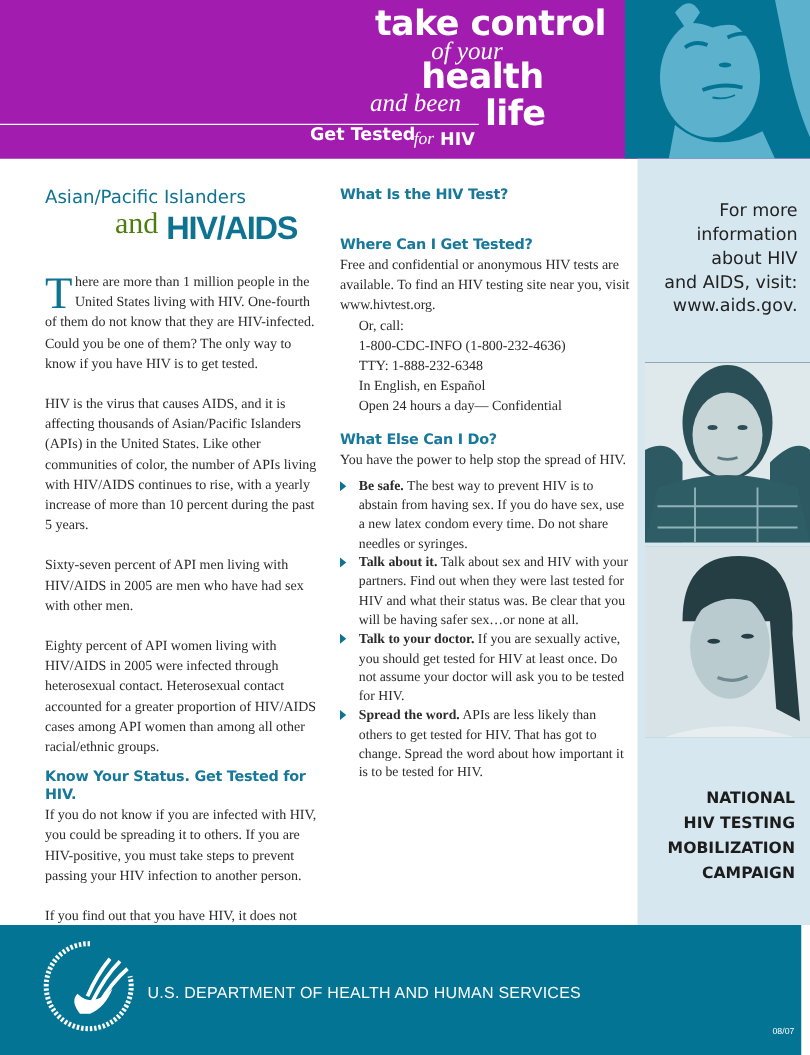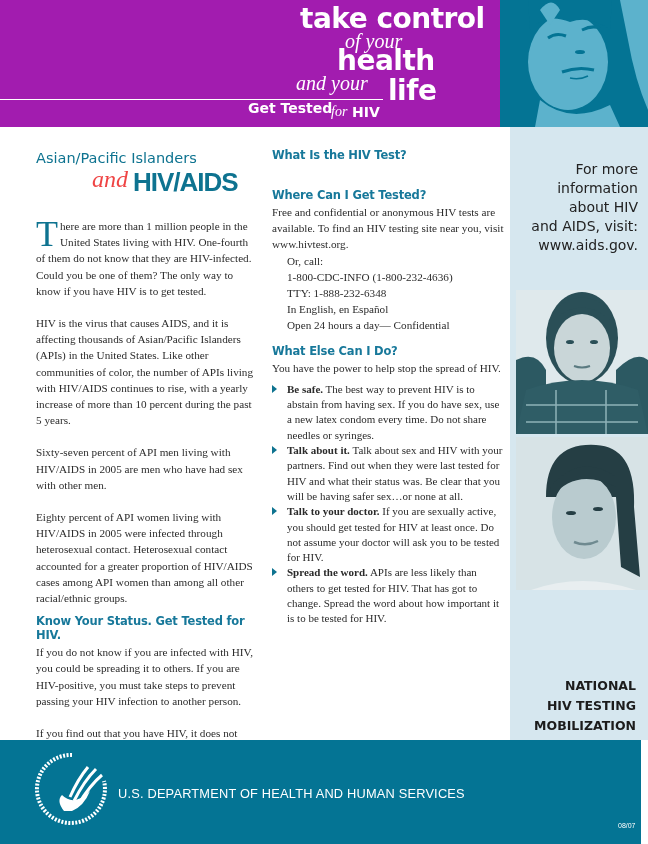--- a/index.html
+++ b/index.html
@@ -16,41 +16,41 @@
   #h-andyour { left:296px; top:72px; font-size:20px; }
   #h-life { left:388px; top:74px; font-size:28px; }
   #h-get { left:248px; top:100px; font-size:14px; letter-spacing:0;text-align:center; }
   #h-for { left:331px; top:104px; font-size:14px; }
   #h-hiv { left:352px; top:104px; font-size:14px; letter-spacing:0; }
 
   
   #left { position:absolute; left:36px; top:150px; width:222px; }
   .title-line1 { font-family:"DejaVu Sans", sans-serif; color:#0e7390; font-size:14.5px; margin-left:0; }
   .title-line2 { position:relative; height:34px; }
-  .title-and { position:absolute; left:56px; top:0; font-family:"Liberation Serif", serif; font-style:italic; color:#ef4444; font-size:24px; }
+  .title-and { position:absolute; left:56px; top:0; font-family:"Liberation Serif", serif; color:#4d7c0f; font-size:24px; }
   .title-hiv { position:absolute; left:97px; top:1px; font-family:Liberation Sans, sans-serif; font-weight:bold; color:#0e7390; font-size:26px; letter-spacing:-1px; }
   p { margin:0; font-size:11.2px; line-height:16.2px; }
   .gap { height:16px; }
   .dropcap { float:left; font-size:36px; line-height:28px; color:#0e7390; margin:2px 2px 0 0; font-family:"Liberation Serif", serif; }
   h3 { margin:8px 0 2px 0; font-family:"DejaVu Sans", sans-serif; font-weight:bold; color:#17789a; font-size:11.5px; letter-spacing:-0.2px; }
 
   
   #mid { position:absolute; left:272px; top:148px; width:232px; }
   .indent { padding-left:15px; }
   ul.bullets { list-style:none; margin:0; padding:0; }
   ul.bullets li { position:relative; padding-left:15px; font-size:11px; line-height:15.3px; }
   ul.bullets li .arrow { position:absolute; left:0; top:3px; width:0; height:0; border-top:4px solid transparent; border-bottom:4px solid transparent; border-left:5px solid #0e7390; }
 
   
   #side { position:absolute; left:510px; top:127px; width:138px; height:613px; background:#d6e7ef; }
   #side-info { position:absolute; right:10px; top:33px; text-align:right; font-family:"DejaVu Sans", sans-serif; color:#222; font-size:14px; line-height:19px; }
   .photo { position:absolute; left:516px; width:132px; overflow:hidden; }
   #photo1 { top:290px; height:144px; background:#2f5d66; }
   #photo2 { top:437px; height:153px; background:#bcd0d6; }
-  #side-campaign { position:absolute; right:12px; top:628px; text-align:right; font-family:"DejaVu Sans", sans-serif; font-weight:bold; color:#1c1c1c; font-size:12.5px; line-height:20px;margin-top:48px; }
+  #side-campaign { position:absolute; right:12px; top:628px; text-align:right; font-family:"DejaVu Sans", sans-serif; font-weight:bold; color:#1c1c1c; font-size:12.5px; line-height:20px; }
 
   
   #footer { position:absolute; left:0; top:740px; width:641px; height:104px; background:#047494; }
   #footer .seal { position:absolute; left:34px; top:11px; width:76px; height:78px; }
   #footer .dept { position:absolute; left:118px; top:46px; font-family:"Liberation Sans", sans-serif; color:#fff; font-size:12.8px; letter-spacing:0.2px; }
   #footer .code { position:absolute; left:618px; top:82px; font-family:"Liberation Sans", sans-serif; color:#fff; font-size:7px; }
 </style>
 </head>
 <body>
 
@@ -64,21 +64,21 @@
     <path d="M48 38 Q56 32 66 36" stroke="#047494" stroke-width="3" fill="none"></path>
     <path d="M82 30 Q92 25 100 28" stroke="#047494" stroke-width="3" fill="none"></path>
     <ellipse cx="80" cy="52" rx="5" ry="2" fill="#047494"></ellipse>
     <path d="M62 72 Q78 66 94 70" stroke="#047494" stroke-width="3" fill="none"></path>
     <path d="M70 78 Q80 80 88 76" stroke="#047494" stroke-width="1.5" fill="none"></path>
     <path d="M40 100 Q70 125 110 105 L120 127 L35 127 Z" fill="#5cb2cc"></path>
   </svg>
   <span class="t-sans" id="h-take">take control</span>
   <span class="t-serif" id="h-ofyour">of your</span>
   <span class="t-sans" id="h-health">health</span>
-  <span class="t-serif" id="h-andyour">and your</span>
+  <span class="t-serif" id="h-andyour">and been</span>
   <span class="t-sans" id="h-life">life</span>
   <div class="rule"></div>
   <span class="t-sans" id="h-get">Get Tested</span>
   <span class="t-serif" id="h-for">for</span>
   <span class="t-sans" id="h-hiv">HIV</span>
 </div>
 
 <div id="left">
   <div class="title-line1">Asian/Pacific Islanders</div>
   <div class="title-line2">

